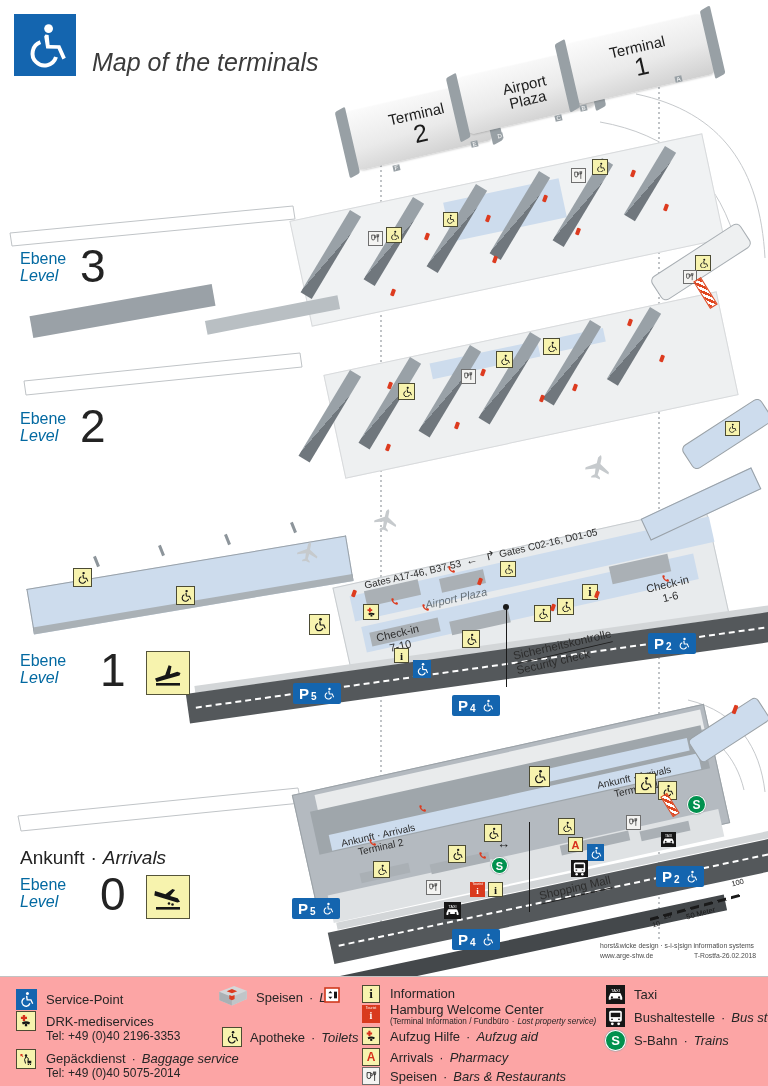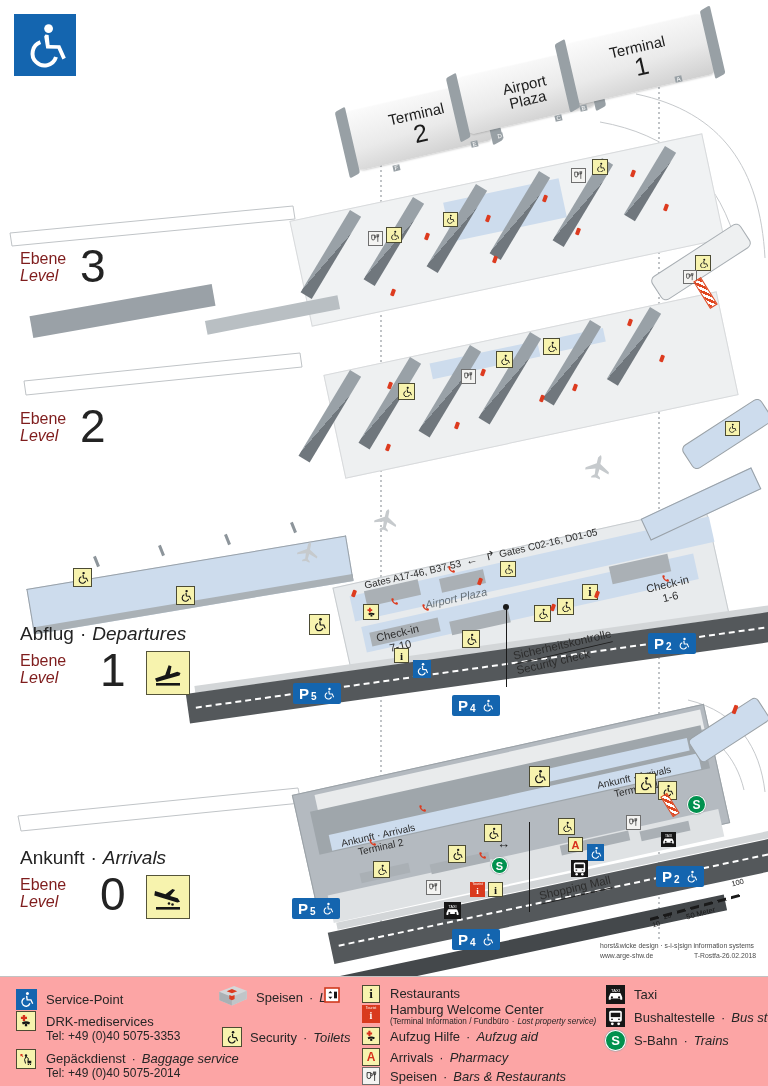--- a/index.html
+++ b/index.html
@@ -30,21 +30,21 @@
   .esc{position:absolute;background:repeating-linear-gradient(55deg,#e0461f 0 2.5px,#fff 2.5px 5px);border:1px solid #e0461f}
   .scirc{position:absolute;border-radius:50%;background:#00914e;color:#fff;display:flex;align-items:center;
          justify-content:center;font-weight:bold;box-shadow:0 0 0 1px #fff,0 0 1px 1.5px #9aa0a4}
   
   .ml{position:absolute;color:#2d2d2d;font-size:10px;line-height:1.15;white-space:nowrap;
       transform:rotate(-13deg);transform-origin:0 0}
   .mlc{text-align:center}
   .lvlhead{position:absolute;font-size:19px;color:#232323;white-space:nowrap}
   .lvlhead .en,.en{font-style:italic}
   .sep{margin:0 6px}
-  .ebene{position:absolute;font-size:16px;color:#7f1d1d;line-height:1.08}
+  .ebene{position:absolute;font-size:16px;color:#0369a1;line-height:1.08}
   .bignum{position:absolute;font-size:46px;color:#232323;line-height:1}
   .planebox{position:absolute;width:42px;height:42px;background:#f7f3ae;border:1px solid #55543a;
             display:flex;align-items:center;justify-content:center;color:#161616}
   
   .psign{position:absolute;height:21px;background:#1465af;border-radius:2px;color:#fff;
          display:flex;align-items:center;padding:0 6px;gap:5px}
   .pl{font-size:15px;font-weight:bold;line-height:1}
   .pn{font-size:10px;font-weight:bold;align-self:flex-end;margin:0 0 2px -3px}
   .psign svg{width:13px;height:13px}
   
@@ -565,36 +565,34 @@
 <span class="pillar" style="left:555px;top:115px">C</span>
 <span class="pillar" style="left:496px;top:133px">D</span>
 <span class="pillar" style="left:471px;top:141px">E</span>
 <span class="pillar" style="left:393px;top:165px">F</span>
 
 <div class="s" style="left:14px;top:14px;width:62px;height:62px;background:#1465af;display:flex;align-items:center;justify-content:center;color:#fff">
   <svg style="width:48px;height:48px">
         <use href="#i-wc"></use>
       </svg>
 </div>
+<div class="s" style="left:92px;top:48px;font-size:25px;color:#3b3b3b;font-style:italic">Map of the terminals</div>
 
 <div class="ebene" style="left:20px;top:250px">
   <div>Ebene</div>
   <div class="en">Level</div>
 </div>
 <div class="bignum" style="left:80px;top:243px">3</div>
 
 <div class="ebene" style="left:20px;top:410px">
   <div>Ebene</div>
   <div class="en">Level</div>
 </div>
 <div class="bignum" style="left:80px;top:403px">2</div>
 
-<div class="lvlhead" style="left:20px;top:623px">
-  <span>Abflug</span><span class="sep">·</span><span class="en">Departures</span>
-</div>
 <div class="ebene" style="left:20px;top:652px">
   <div>Ebene</div>
   <div class="en">Level</div>
 </div>
 <div class="bignum" style="left:100px;top:647px">1</div>
 <div class="planebox" style="left:146px;top:651px">
       <svg style="width:32px;height:32px">
         <use href="#i-dep"></use>
       </svg>
     </div>
@@ -635,21 +633,21 @@
           <use href="#i-wc"></use>
         </svg>
       </div>
   <div class="lt" style="left:46px;top:15px">Service-Point</div>
   <div class="yic" style="left:16px;top:34px;width:20px;height:20px">
         <svg>
           <use href="#i-aid"></use>
         </svg>
       </div>
   <div class="lt" style="left:46px;top:37px">DRK-mediservices</div>
-  <div class="ltel" style="left:46px;top:52px">Tel: +49 (0)40 5075-3353</div>
+  <div class="ltel" style="left:46px;top:52px">Tel: +49 (0)40 2196-3353</div>
   <div class="yic" style="left:16px;top:72px;width:20px;height:20px">
         <svg>
           <use href="#i-bag"></use>
         </svg>
       </div>
   <div class="lt" style="left:46px;top:74px">
     <span>Gepäckdienst</span><span class="sep">·</span><span class="en">Baggage service</span>
   </div>
   <div class="ltel" style="left:46px;top:89px">Tel: +49 (0)40 5075-2014</div>
 
@@ -661,27 +659,27 @@
   </div>
   <svg class="s" style="left:324px;top:10px;width:16px;height:16px">
         <use href="#i-liftbtn"></use>
       </svg>
   <div class="yic" style="left:222px;top:50px;width:20px;height:20px">
         <svg>
           <use href="#i-wc"></use>
         </svg>
       </div>
   <div class="lt" style="left:250px;top:53px">
-    <span>Security</span><span class="sep">·</span><span class="en">Toilets</span>
+    <span>Apotheke</span><span class="sep">·</span><span class="en">Toilets</span>
   </div>
 
   <div class="yic" style="left:362px;top:8px;width:18px;height:18px">
         <span class="seri" style="font-size:13px">i</span>
       </div>
-  <div class="lt" style="left:390px;top:9px">Restaurants</div>
+  <div class="lt" style="left:390px;top:9px">Information</div>
   <div class="tic" style="left:362px;top:28px;width:18px;height:18px">
         <span class="tiny">Tourist</span>
         <span class="seri" style="font-size:10px">i</span>
       </div>
   <div class="lt" style="left:390px;top:25px">Hamburg Welcome Center</div>
   <div class="lsub" style="left:390px;top:40px">
     <span>(Terminal Information / Fundbüro</span><span class="sep" style="margin:0 3px">·</span><span class="en">Lost property service)</span>
   </div>
   <div class="yic" style="left:362px;top:50px;width:18px;height:18px">
         <svg>

